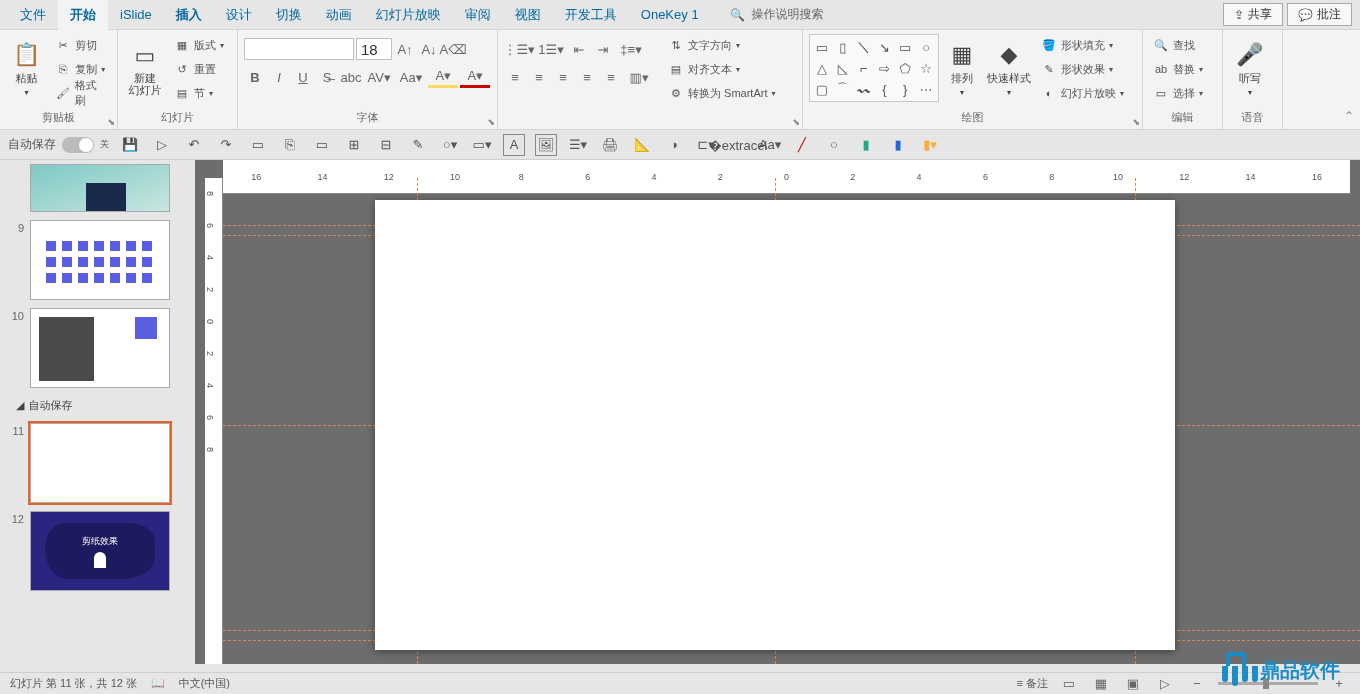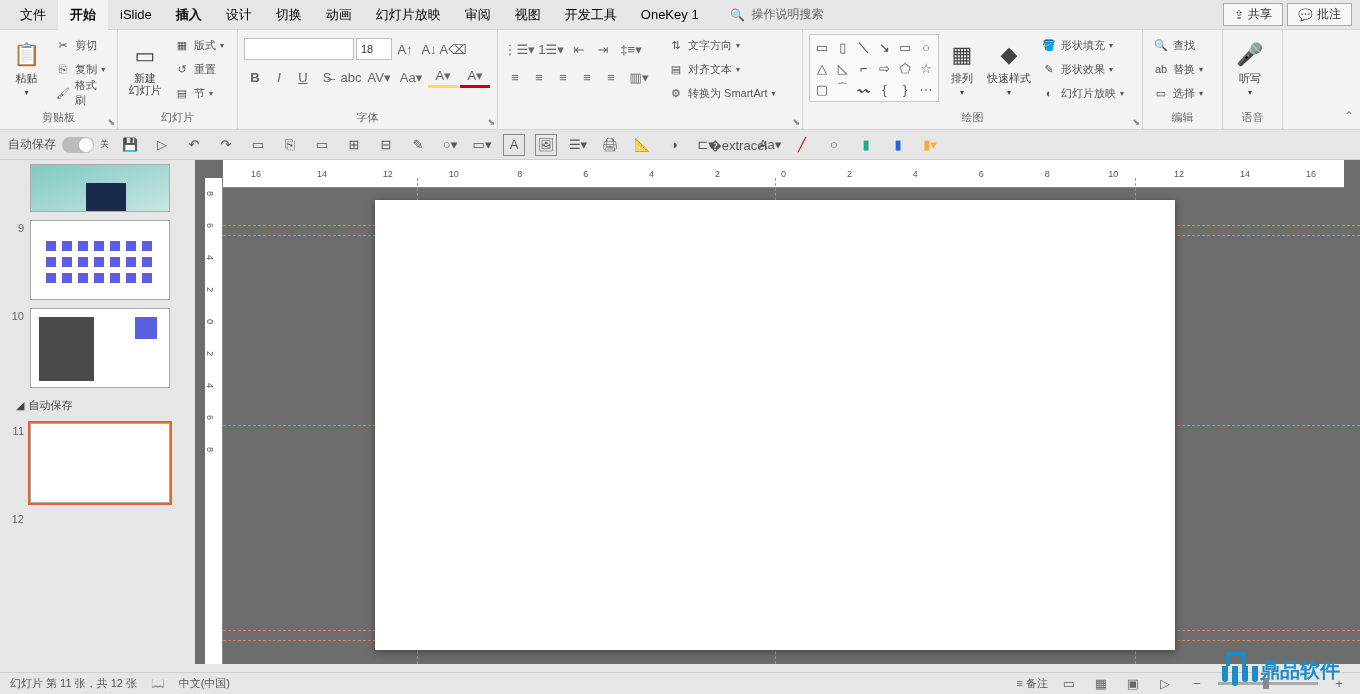--- a/index.html
+++ b/index.html
@@ -1,40 +1,40 @@
 <!DOCTYPE html>
 <html><head>
 <meta charset="utf-8">
 <style>
 * { margin: 0; padding: 0; box-sizing: border-box; font-family: "Microsoft YaHei", "Segoe UI", sans-serif; }
 body { width: 1360px; height: 694px; background: #e6e6e6; overflow: hidden; font-size: 12px; color: #333; position: relative; }
 
 
 .menubar { height: 30px; background: #e6e6e6; display: flex; align-items: center; padding: 0 8px; border-bottom: 1px solid #d4d4d4; }
-.menu-item { padding: 6px 12px; cursor: pointer; font-size: 13px; color: #000000; }
+.menu-item { padding: 6px 12px; cursor: pointer; font-size: 13px; color: #0369a1; }
 .menu-item.active { background: #f3f3f3; }
 .menu-item.bold { font-weight: bold; }
 .menu-right { margin-left: auto; display: flex; gap: 4px; }
 .menu-btn { border: 1px solid #aaa; background: #f7f7f7; padding: 2px 10px; font-size: 12px; display: flex; align-items: center; gap: 4px; cursor: pointer; }
 .search-area { display: flex; align-items: center; gap: 6px; margin-left: 20px; color: #666; }
 
 
 .ribbon { height: 100px; background: #f3f3f3; display: flex; border-bottom: 1px solid #d4d4d4; position: relative; }
 .ribbon-group { border-right: 1px solid #d4d4d4; padding: 4px 6px 2px 6px; display: flex; flex-direction: column; justify-content: space-between; }
 .ribbon-group:last-child { border-right: none; }
 .group-body { flex: 1; display: flex; gap: 4px; align-items: flex-start; }
 .group-label { text-align: center; font-size: 11px; color: #666; padding: 2px 0; }
 .big-btn { display: flex; flex-direction: column; align-items: center; justify-content: center; width: 42px; height: 70px; gap: 2px; font-size: 11px; color: #444; }
 .big-btn .icn { width: 28px; height: 28px; display: flex; align-items: center; justify-content: center; font-size: 22px; }
 .small-btn { display: flex; align-items: center; gap: 4px; font-size: 11px; color: #555; padding: 2px 4px; height: 22px; }
 .small-btn .icn { width: 16px; height: 16px; display: inline-flex; align-items: center; justify-content: center; }
 .vcol { display: flex; flex-direction: column; gap: 2px; }
 .hrow { display: flex; gap: 2px; align-items: center; }
 .font-combo { width: 110px; height: 22px; border: 1px solid #c0c0c0; background: #fff; }
-.size-combo { width: 36px; height: 22px; border: 1px solid #c0c0c0; background: #fff; font-size: 11px; padding: 0 4px; display: flex; align-items: center; }
+.size-combo { width: 36px; height: 22px; border: 1px solid #c0c0c0; background: #fff; font-size: 15px; padding: 0 4px; display: flex; align-items: center; }
 .ico-btn { width: 22px; height: 22px; display: inline-flex; align-items: center; justify-content: center; color: #666; font-size: 13px; }
 .ico-btn.wide { width: 30px; }
 .shape-gallery { width: 130px; height: 68px; border: 1px solid #c8c8c8; background: #f9f9f9; display: grid; grid-template-columns: repeat(6, 1fr); grid-template-rows: repeat(3, 1fr); gap: 1px; padding: 2px; }
 .shape-cell { display: flex; align-items: center; justify-content: center; font-size: 13px; color: #555; }
 .corner-launcher { position: absolute; right: 2px; bottom: 2px; font-size: 9px; color: #888; }
 .collapse-caret { position: absolute; right: 6px; bottom: 6px; color: #888; font-size: 12px; }
 
 
 .qat { height: 30px; background: #e6e6e6; display: flex; align-items: center; padding: 0 8px; gap: 10px; border-bottom: 1px solid #cfcfcf; }
 .qat .ico-btn { color: #555; }
@@ -56,21 +56,21 @@
 .thumb-9 .grid-dots { position: absolute; inset: 20px 15px; display: grid; grid-template-columns: repeat(7, 1fr); gap: 6px 4px; }
 .thumb-9 .grid-dots span { width: 10px; height: 10px; background: #5a5ee0; }
 .thumb-10 { background: #fff; }
 .thumb-10::before { content: ""; position: absolute; left: 8px; top: 8px; width: 55px; height: 64px; background: #4a4a4a; }
 .thumb-10::after { content: ""; position: absolute; right: 12px; top: 8px; width: 22px; height: 22px; background: #5a5ee0; }
 .thumb-12 { background: #2a2680; display: flex; align-items: center; justify-content: center; }
 .thumb-12-inner { width: 110px; height: 56px; background: #1e1a60; border-radius: 30px 40px 50px 35px / 40px 30px 35px 50px; display: flex; flex-direction: column; align-items: center; justify-content: center; color: #fff; font-size: 9px; }
 .thumb-12-inner::after { content: ""; width: 12px; height: 16px; background: #fff; border-radius: 6px 6px 0 0; margin-top: 4px; }
 
 .canvas-area { flex: 1; background: #6d6d6d; position: relative; overflow: hidden; }
-.ruler-h { position: absolute; left: 28px; right: 16px; top: 0; height: 28px; background: #fff; border-bottom: 1px solid #888; display: flex; align-items: center; font-size: 9px; color: #555; }
+.ruler-h { position: absolute; left: 28px; right: 10px; top: 0; height: 34px; background: #fff; border-bottom: 1px solid #888; display: flex; align-items: center; font-size: 9px; color: #555; }
 .ruler-v { position: absolute; left: 10px; top: 18px; bottom: 0; width: 18px; background: #fff; border-right: 1px solid #888; }
 .ruler-tick { flex: 1; text-align: center; position: relative; }
 .ruler-v-tick { height: 32px; display: flex; align-items: center; justify-content: center; font-size: 9px; color: #555; writing-mode: vertical-lr; }
 .slide-wrap { position: absolute; left: 180px; top: 40px; width: 800px; height: 450px; }
 .slide { width: 100%; height: 100%; background: #fff; box-shadow: 0 2px 8px rgba(0,0,0,0.4); background-image: radial-gradient(#888 0.5px, transparent 0.5px); background-size: 8px 8px; }
 .guide-h { position: absolute; left: 0; right: 0; border-top: 1px dashed #d68a5c; }
 .guide-v { position: absolute; top: 0; bottom: 0; border-left: 1px dashed #d68a5c; }
 
 
 .statusbar { height: 22px; background: #e6e6e6; border-top: 1px solid #cfcfcf; display: flex; align-items: center; padding: 0 10px; gap: 14px; font-size: 11px; color: #555; position: absolute; bottom: 0; left: 0; right: 0; }
@@ -410,20 +410,25 @@
     <div class="section-hdr">
         <span>◢</span>
         <span>自动保存</span>
       </div>
     <div class="thumb-row">
       <div class="thumb-num">11</div>
       <div class="thumb-img selected"></div>
     </div>
     <div class="thumb-row">
       <div class="thumb-num">12</div>
+      <div class="thumb-img thumb-12">
+        <div class="thumb-12-inner">
+            <span>剪纸效果</span>
+          </div>
+      </div>
     </div>
   </div>
 
   <div class="canvas-area">
     <div class="ruler-h">
       <div class="ruler-tick">16</div>
         <div class="ruler-tick">14</div>
         <div class="ruler-tick">12</div>
         <div class="ruler-tick">10</div>
         <div class="ruler-tick">8</div>

